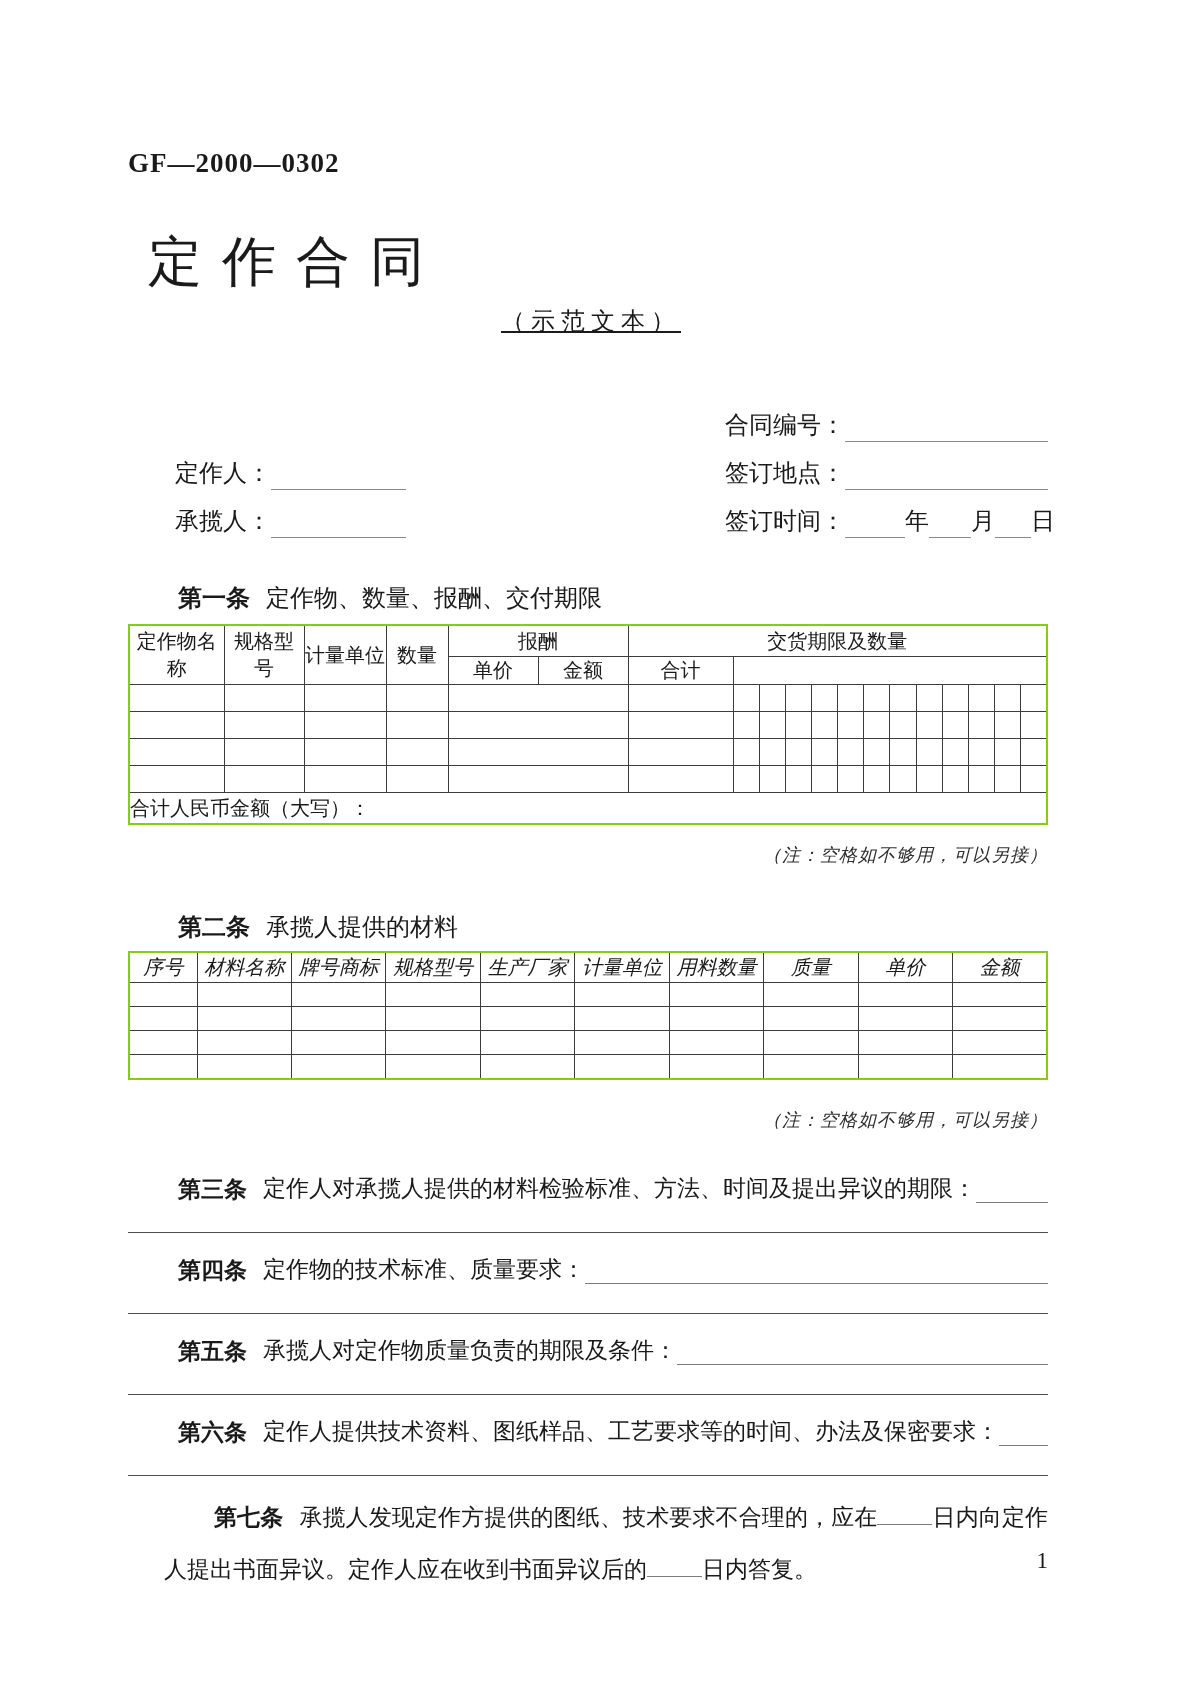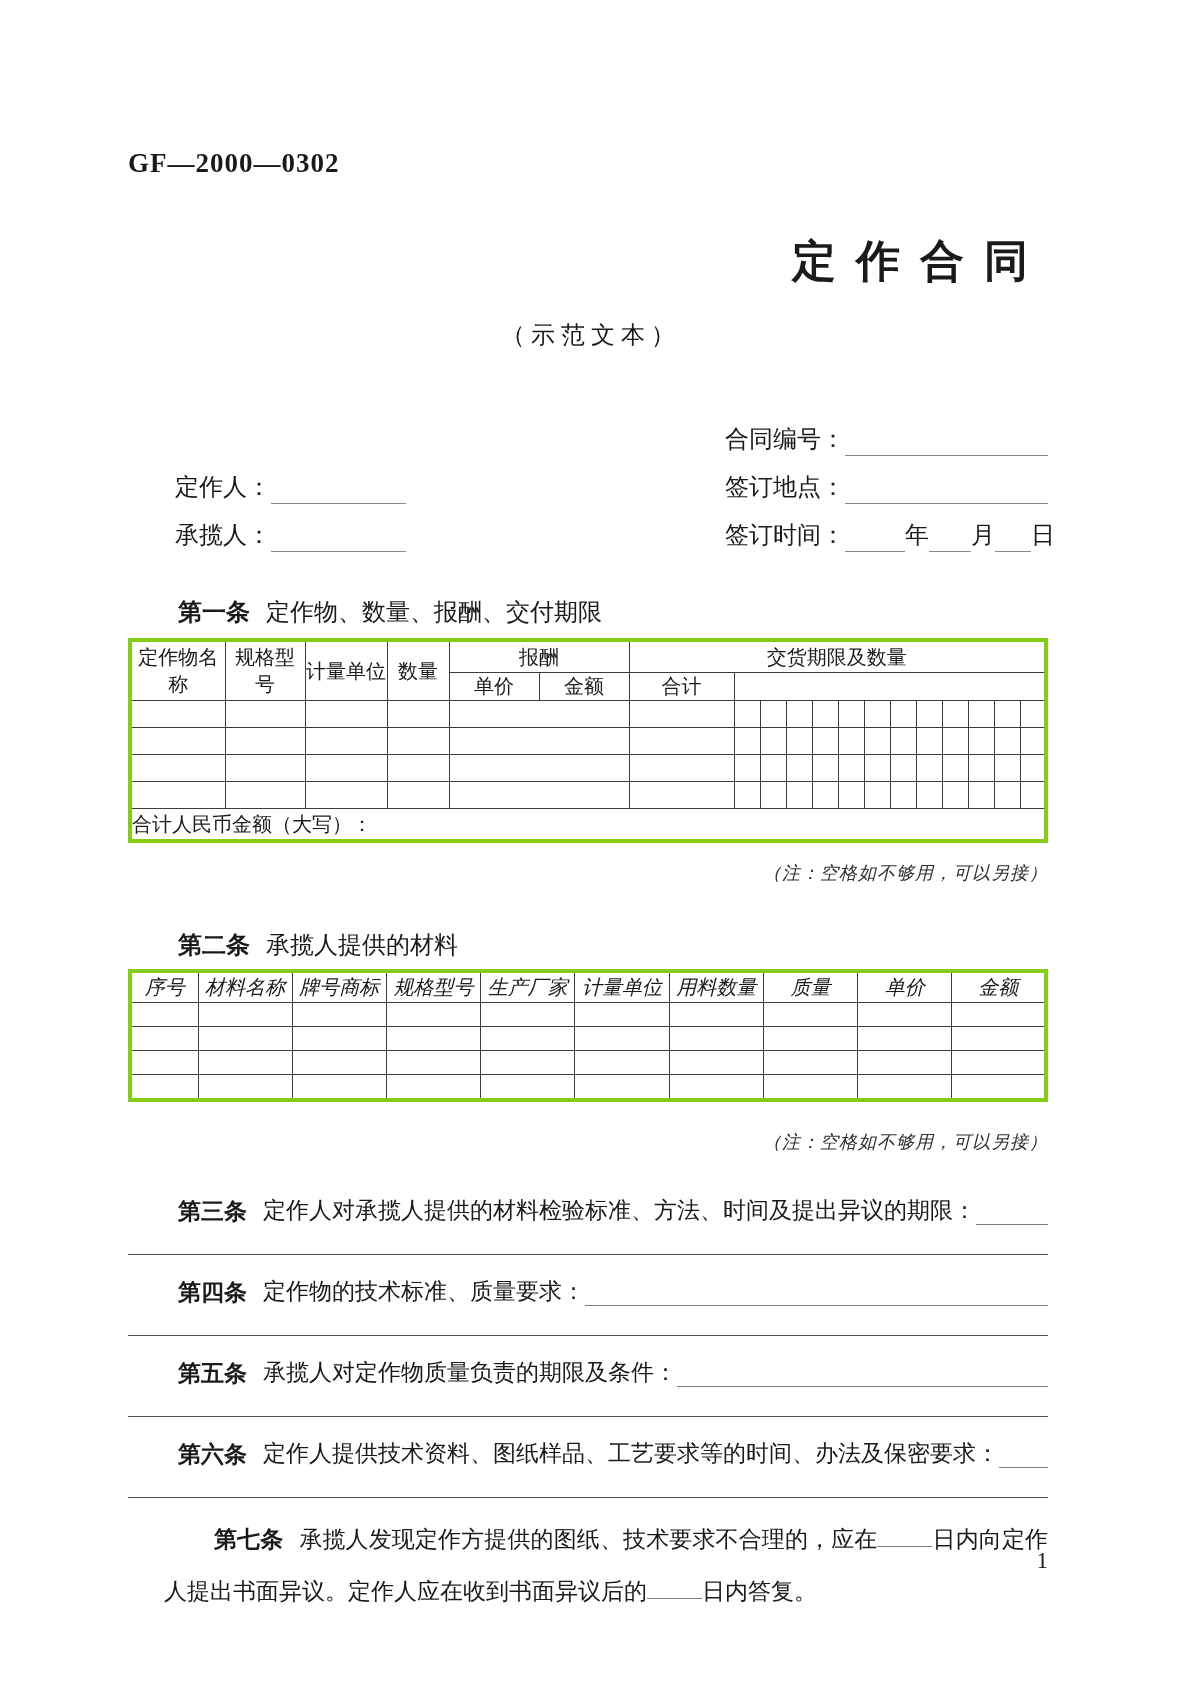--- a/index.html
+++ b/index.html
@@ -19,32 +19,33 @@
   }
   
   .doc-code{
     padding-top:146px;
     font-size:27px;line-height:34px;
     font-weight:bold;
     letter-spacing:1px;
   }
   .doc-title{
     margin-top:54px;
-    text-align:right;
-    font-size:44px;line-height:56px;
-    font-weight:bold;
+    text-align:left;
+    font-size:54px;line-height:56px;
+    font-weight:normal;
     letter-spacing:20px;
     text-indent:20px; 
   }
   .doc-subtitle{
-    margin-top:28px;
+    margin-top:14px;
     text-align:center;
     font-size:24px;line-height:34px;
     letter-spacing:6px;
     text-indent:6px;
+    text-decoration:underline;
   }
   
   .info-block{margin-top:56px;font-size:24px;}
   .info-row{display:flex;height:48px;align-items:flex-end;}
   .info-left{flex:0 0 597px;display:flex;align-items:flex-end;padding-left:47px;box-sizing:border-box;margin-top:45px;}
   .info-right{flex:1 1 auto;display:flex;align-items:flex-end;}
   .lbl{white-space:nowrap;line-height:34px;}
   .blank{
     display:inline-block;
     border-bottom:1px solid #8a8a8a;
@@ -72,21 +73,21 @@
   .t1{margin-top:10px;}
   .t2{margin-top:8px;font-style:italic;}
   th,td{
     border:1px solid #3c3c3c;
     font-size:20px;
     font-weight:normal;
     text-align:center;
     padding:0;
     overflow:hidden;
   }
-  table{border:4px solid #84cc16;}
+  table{border:2px solid #84cc16;}
   .t1 thead tr.h1 th{height:30px;}
   .t1 thead tr.h2 th{height:25px;}
   .t1 tbody td{height:26px;}
   .t1 tfoot td{height:30px;text-align:left;font-size:20px;}
   .t2 thead th{height:29px;}
   .t2 tbody td{height:23px;}
   
   .note{
     margin-top:18px;
     text-align:right;

